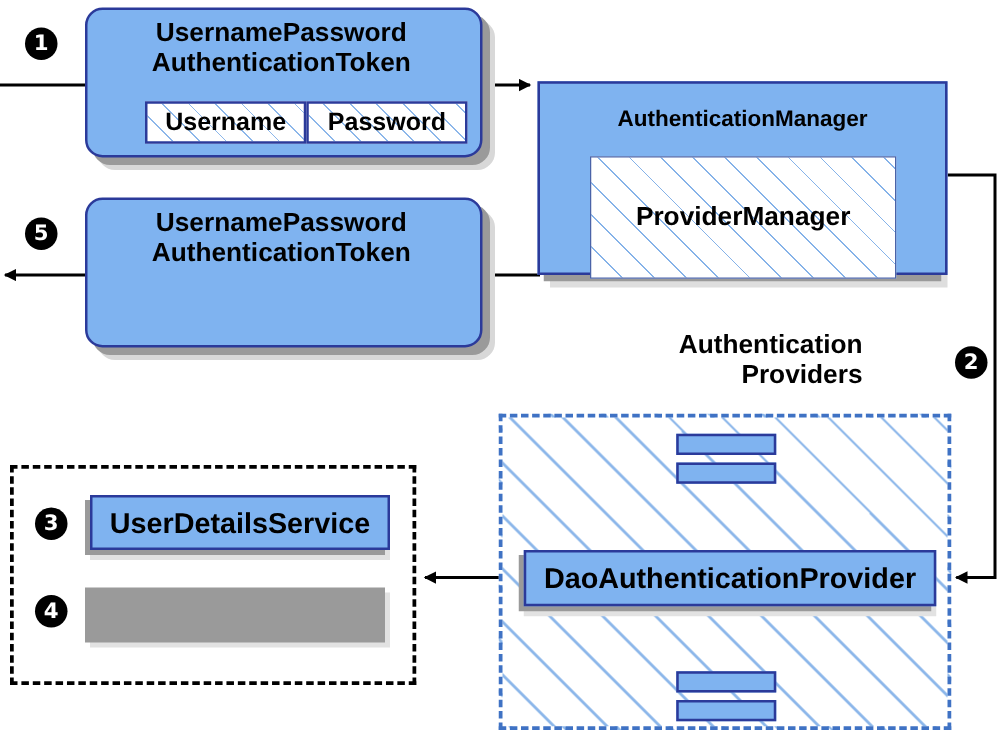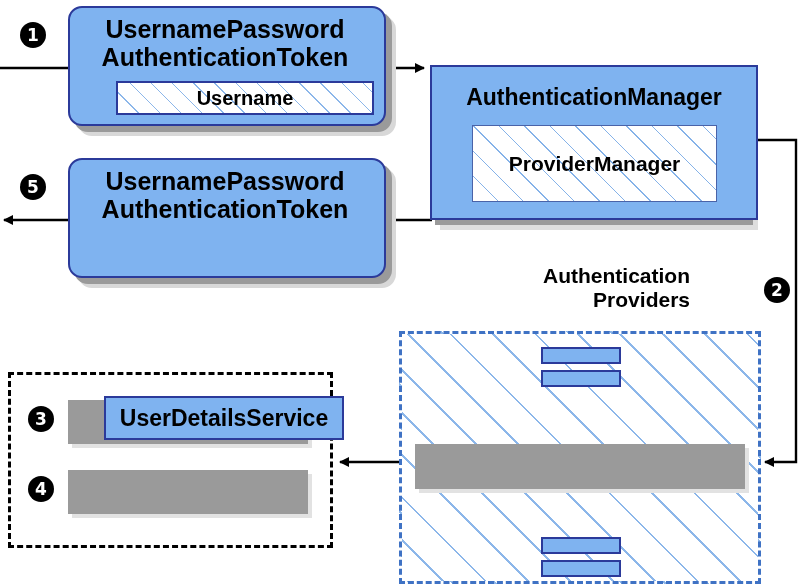--- a/index.html
+++ b/index.html
@@ -53,21 +53,21 @@
     position: absolute;
     background: #d8d8d8;
     border-radius: 14px;
     z-index: 3;
   }
   .token-title {
     position: absolute;
     left: 0;
     right: 4px;
     top: 7px;
-    font-size: 25px;
+    font-size: 21px;
   }
   .slot-row {
     position: absolute;
     left: 10px;
     right: 10px;
     bottom: 9px;
     display: flex;
     margin-left: 36px;
   }
   .slot {
@@ -104,21 +104,21 @@
     z-index: 4;
   }
   .sq-shadow-b {
     position: absolute;
     background: #dedede;
     z-index: 3;
   }
   .sq-title {
     position: absolute;
     left: 0; right: 0; top: 18px;
-    font-size: 23px;
+    font-size: 18px;
   }
   .hatch-inner {
     position: absolute;
     box-sizing: border-box;
     border: 1px solid #4a63a8;
     background-color: #ffffff;
     background-image: repeating-linear-gradient(
         45deg,
         rgba(120,170,230,0) 0px,
         rgba(120,170,230,0) 17px,
@@ -169,21 +169,20 @@
     box-sizing: border-box;
     background: #7FB3F0;
     border: 2px solid #2B3A9A;
     display: flex;
     align-items: center;
     justify-content: center;
     font-size: 23px;
     font-weight: bold;
     color: #000;
     z-index: 7;
-    margin-left: 32px;
   }
   .flat-shadow-a {
     position: absolute;
     background: #9a9a9a;
     z-index: 5;
   }
   .flat-shadow-b {
     position: absolute;
     background: #e2e2e2;
     z-index: 4;
@@ -253,49 +252,51 @@
     <line x1="580" y1="495" x2="580" y2="535" stroke="#000" stroke-width="5" marker-start="url(#arrow-up)" marker-end="url(#arrow-dn)"></line>
   </svg>
 
   <div class="token-shadow-b" style="left:78px; top:16px; width:318px; height:120px;"></div>
   <div class="token-shadow-a" style="left:74px; top:12px; width:318px; height:120px;"></div>
   <div class="token-card" style="left:68px; top:6px; width:318px; height:120px;">
     <div class="node-label token-title">UsernamePassword
 AuthenticationToken</div>
     <div class="slot-row">
       <div class="slot">Username</div>
+      <div class="slot">Password</div>
     </div>
   </div>
   <div class="badge" style="left:20px; top:22px;">1</div>
 
   <div class="token-shadow-b" style="left:78px; top:168px; width:318px; height:120px;"></div>
   <div class="token-shadow-a" style="left:74px; top:164px; width:318px; height:120px;"></div>
   <div class="token-card" style="left:68px; top:158px; width:318px; height:120px;">
     <div class="node-label token-title">UsernamePassword
 AuthenticationToken</div>
   </div>
   <div class="badge" style="left:20px; top:174px;">5</div>
 
   <div class="sq-shadow-b" style="left:440px; top:75px; width:318px; height:155px;"></div>
   <div class="sq-shadow-a" style="left:435px; top:70px; width:318px; height:155px;"></div>
   <div class="sq-box" style="left:430px; top:65px; width:328px; height:155px;">
     <div class="node-label sq-title">AuthenticationManager</div>
-    <div class="hatch-inner" style="left:40px; top:58px; width:245px; height:77px;">ProviderManager</div>
+    <div class="hatch-inner" style="left:40px; top:58px; width:245px; height:98px;">ProviderManager</div>
   </div>
 
   <div class="section-title" style="left:470px; top:264px; width:220px;">Authentication
 Providers</div>
 
   <div class="dashed-hatched" style="left:399px; top:331px; width:362px; height:253px;"></div>
 
   <div class="mini-bar" style="left:541px; top:347px; width:80px; height:17px;"></div>
   <div class="mini-bar" style="left:541px; top:370px; width:80px; height:17px;"></div>
 
   <div class="flat-shadow-b" style="left:419px; top:448px; width:330px; height:45px;"></div>
   <div class="flat-shadow-a" style="left:415px; top:444px; width:330px; height:45px;"></div>
+  <div class="flat-box" style="left:419px; top:440px; width:330px; height:45px;">DaoAuthenticationProvider</div>
 
   <div class="mini-bar" style="left:541px; top:537px; width:80px; height:17px;"></div>
   <div class="mini-bar" style="left:541px; top:560px; width:80px; height:17px;"></div>
 
   <div class="badge" style="left:764px; top:277px;">2</div>
 
   <div class="dashed-plain" style="left:8px; top:372px; width:325px; height:176px;"></div>
 
   <div class="flat-shadow-b" style="left:72px; top:404px; width:240px; height:44px;"></div>
   <div class="flat-shadow-a" style="left:68px; top:400px; width:240px; height:44px;"></div>

